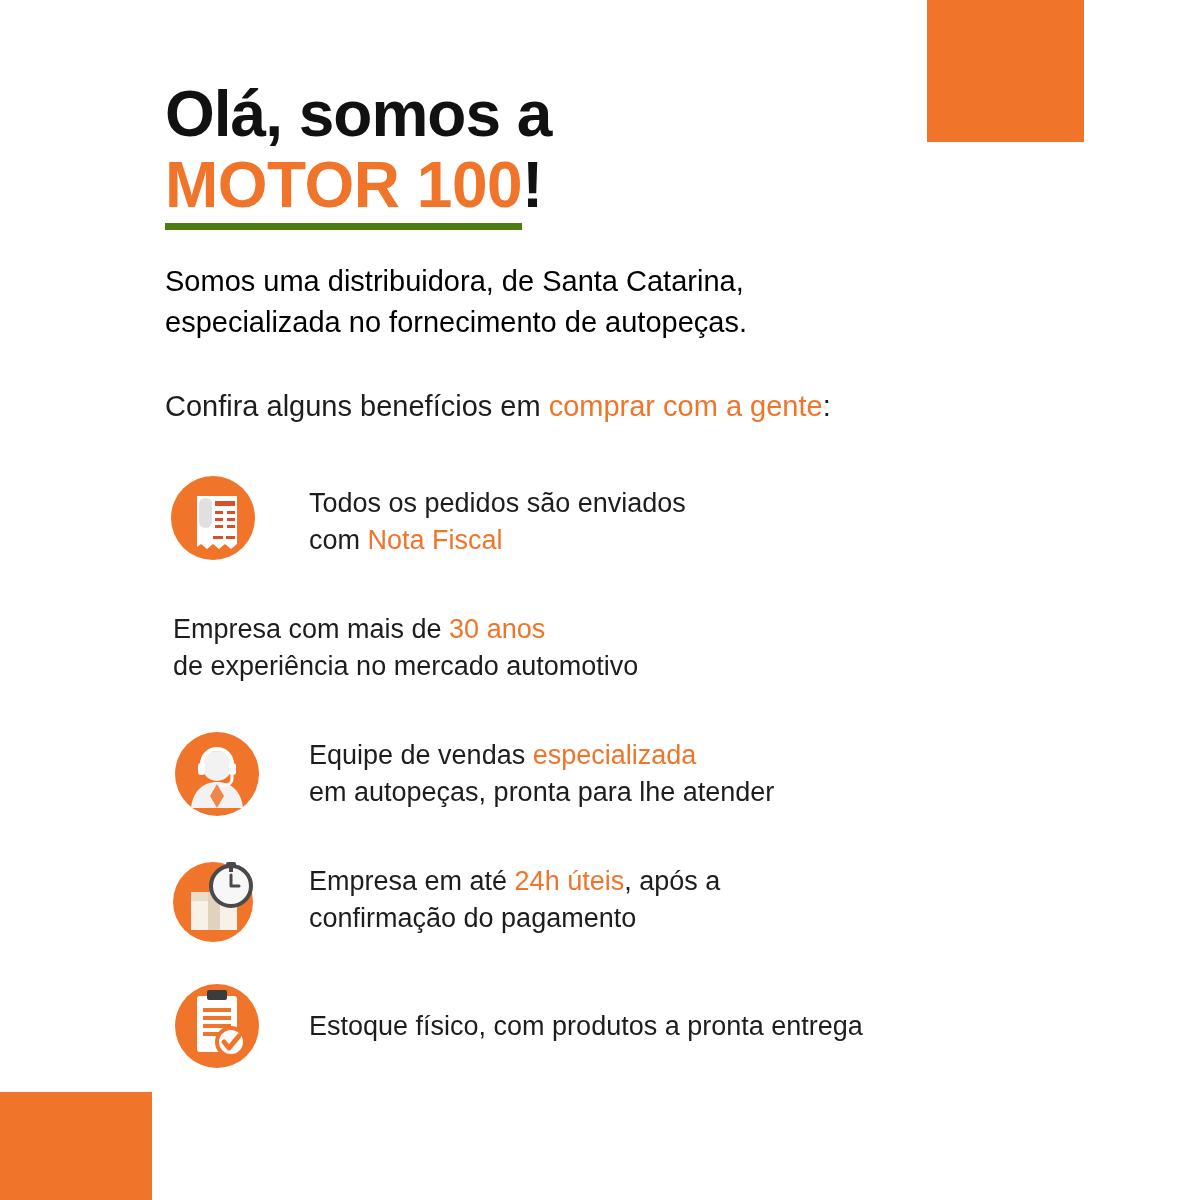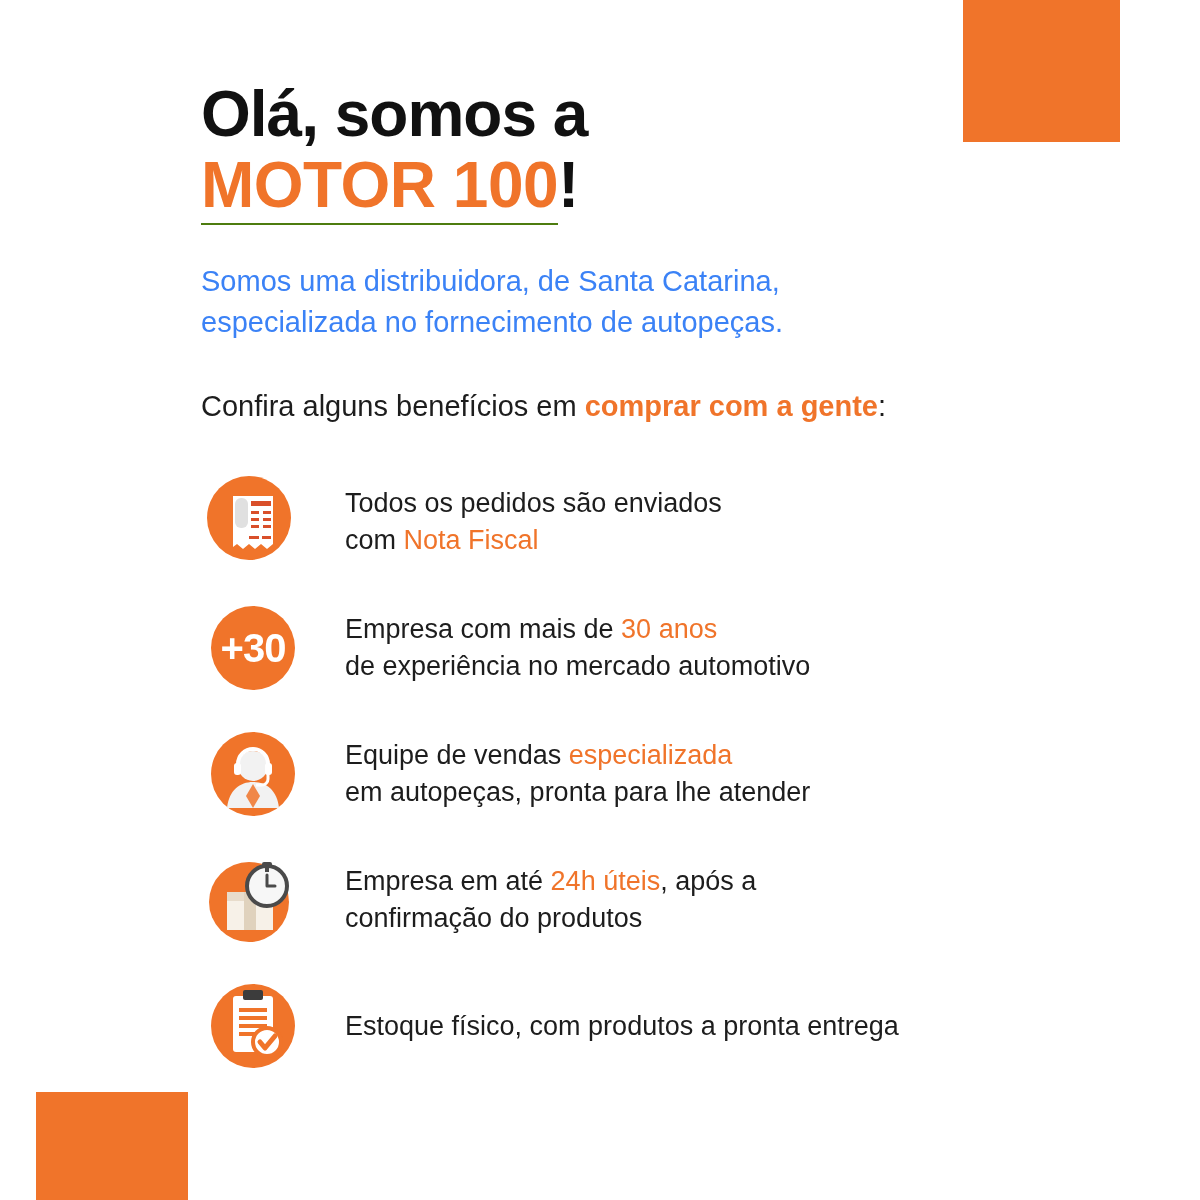--- a/index.html
+++ b/index.html
@@ -12,21 +12,20 @@
     background: #ffffff;
     font-family: "Liberation Sans", sans-serif;
     position: relative;
     overflow: hidden;
     color: #1a1a1a;
   }
   .page {
     position: relative;
     width: 1084px;
     height: 1200px;
-    margin-left: 36px;
   }
   
   .sq-tr {
     position: absolute;
     top: 0;
     right: 0;
     width: 157px;
     height: 142px;
     background: #f0742a;
   }
@@ -58,39 +57,39 @@
     margin: 0;
     font-size: 64px;
     line-height: 1.05;
     font-weight: bold;
     letter-spacing: -0.5px;
     color: #111111;
     display: block;
   }
   .brand {
     color: #f0742a;
-    border-bottom: 2px solid #4d7c0f;
+    border-bottom: 7px solid #4d7c0f;
     padding-bottom: 2px;
     text-align: center;
   }
   .intro {
     margin: 42px 0 0 0;
     font-size: 29px;
     line-height: 1.42;
-    color: #3b82f6;
+    color: #000000;
   }
   .benefits-lead {
     margin: 44px 0 0 0;
     font-size: 29px;
     line-height: 1.3;
     color: #1d1d1d;
   }
   .benefits-lead .hl {
     color: #f0742a;
-    font-weight: bold;
+    font-weight: normal;
   }
 
   .list {
     position: absolute;
     left: 165px;
     top: 472px;
     width: 950px;
   }
   .item {
     display: flex;
@@ -175,25 +174,20 @@
           <rect x="57" y="62" width="9" height="3" fill="#d94f2a"></rect>
         </svg>
       </div>
       <div class="txt">
         <span>Todos os pedidos são enviados</span><br>
         <span>com </span><span class="hl">Nota Fiscal</span>
       </div>
     </div>
 
     <div class="item">
-      <div class="ico">
-        <div class="circle">
-          <span class="badge30">+30</span>
-        </div>
-      </div>
       <div class="txt">
         <span>Empresa com mais de </span><span class="hl">30 anos</span><br>
         <span>de experiência no mercado automotivo</span>
       </div>
     </div>
 
     <div class="item">
       <div class="ico">
         <svg width="96" height="96" viewBox="0 0 96 96" aria-hidden="true">
           <circle cx="48" cy="48" r="42" fill="#f0742a"></circle>
@@ -220,21 +214,21 @@
           <rect x="24" y="42" width="46" height="9" fill="#e8dccb"></rect>
           <rect x="41" y="42" width="12" height="38" fill="#e0d2bd"></rect>
           <circle cx="64" cy="36" r="20" fill="#f7f7f7" stroke="#4a4a4a" stroke-width="4"></circle>
           <rect x="59" y="12" width="10" height="6" rx="2" fill="#4a4a4a"></rect>
           <rect x="62" y="17" width="4" height="5" fill="#4a4a4a"></rect>
           <path d="M64 36 v-11 M64 36 h8" stroke="#4a4a4a" stroke-width="3" stroke-linecap="round"></path>
         </svg>
       </div>
       <div class="txt">
         <span>Empresa em até </span><span class="hl">24h úteis</span><span>, após a</span><br>
-        <span>confirmação do produtos</span>
+        <span>confirmação do pagamento</span>
       </div>
     </div>
 
     <div class="item">
       <div class="ico">
         <svg width="96" height="96" viewBox="0 0 96 96" aria-hidden="true">
           <circle cx="48" cy="48" r="42" fill="#f0742a"></circle>
           <rect x="28" y="18" width="40" height="56" rx="3" fill="#ffffff"></rect>
           <rect x="38" y="12" width="20" height="10" rx="2" fill="#3c3c3c"></rect>
           <rect x="34" y="30" width="28" height="4" fill="#f0742a"></rect>

